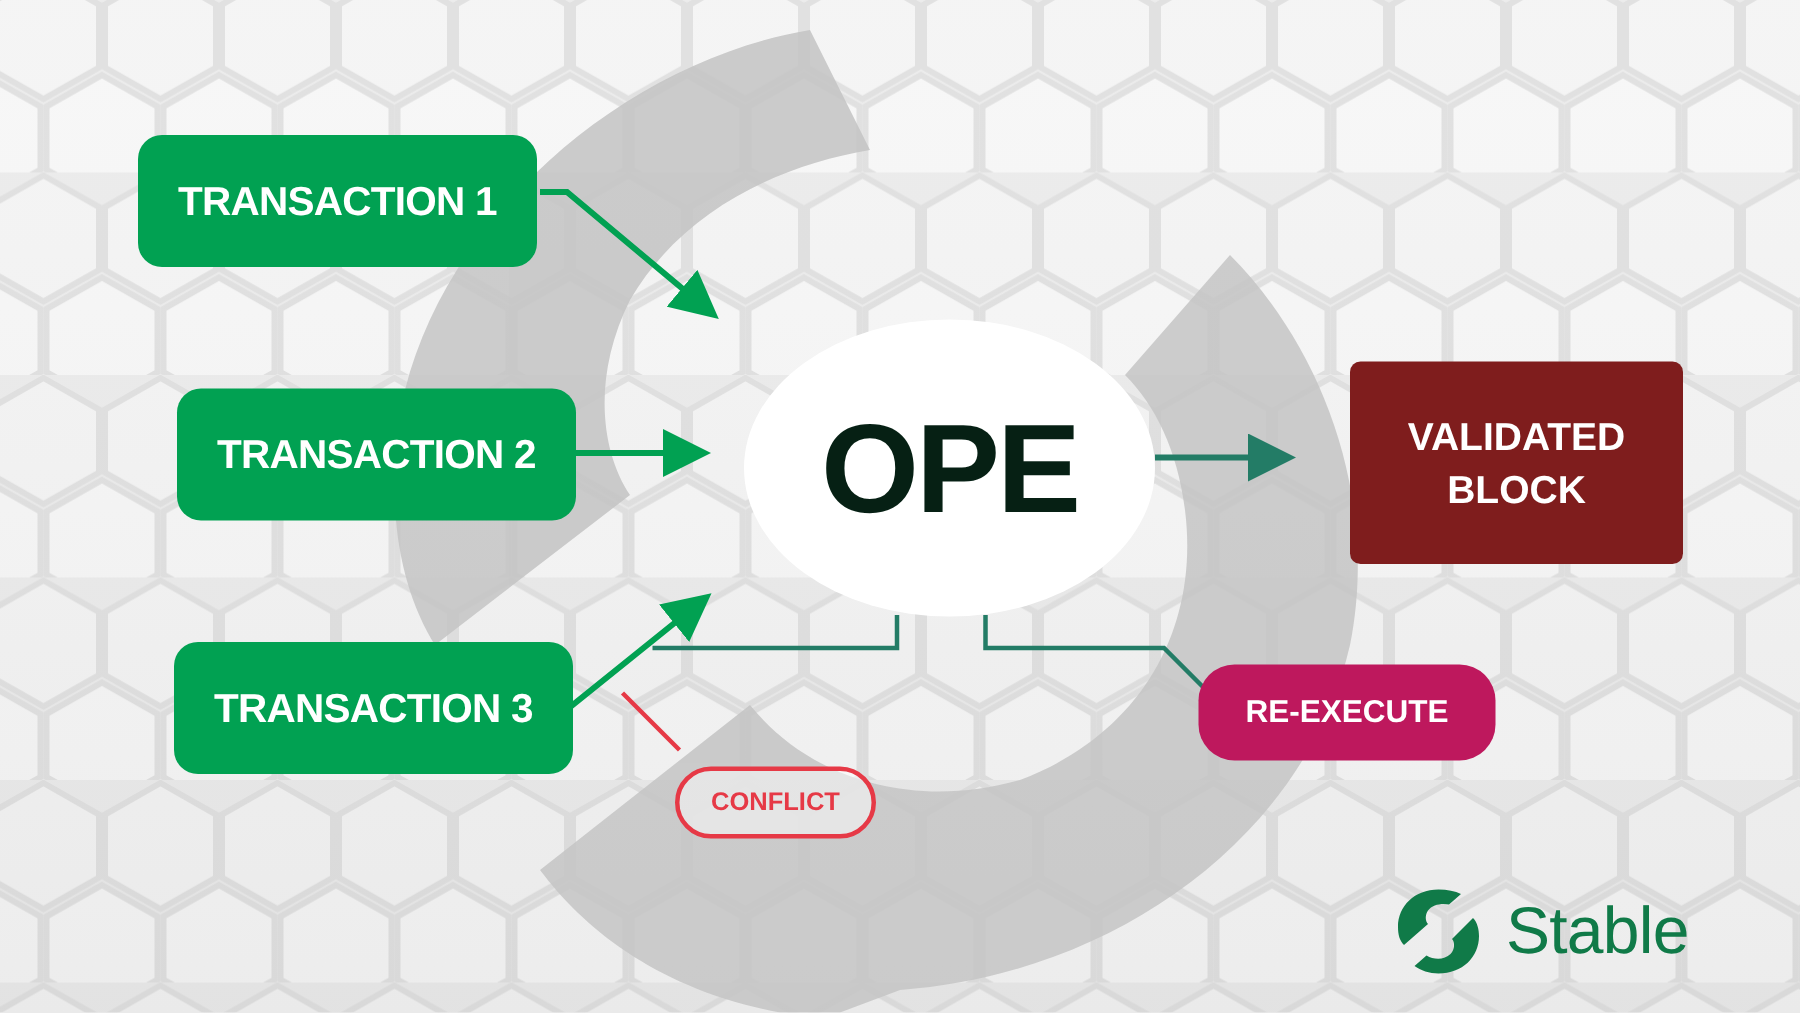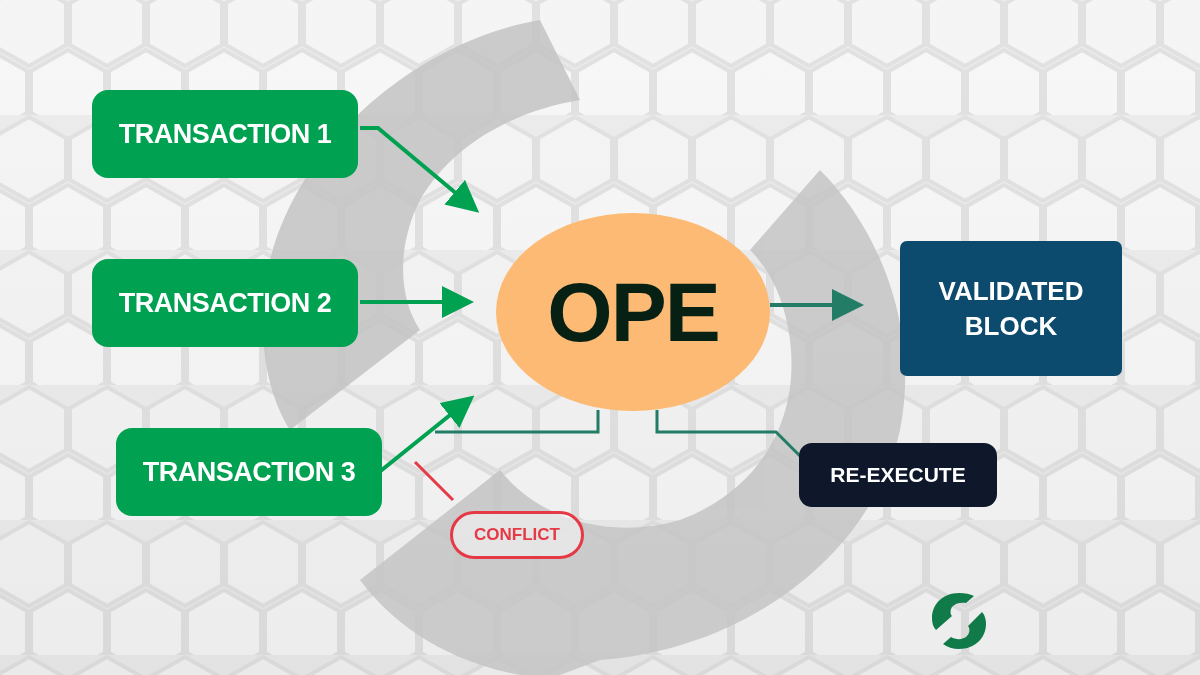--- a/index.html
+++ b/index.html
@@ -1,23 +1,23 @@
 <!DOCTYPE html>
 <html><head>
 <meta charset="utf-8">
 <style>
   html,body{margin:0;padding:0;}
   body{width:1200px;height:675px;overflow:hidden;position:relative;background:#ececec;font-family:"Liberation Sans",sans-serif;}
   .bg{position:absolute;inset:0;}
   .box{position:absolute;display:flex;align-items:center;justify-content:center;color:#fff;font-weight:bold;text-align:center;box-sizing:border-box;}
   .tx{left:92px;width:266px;height:88px;background:#01a152;border-radius:16px;font-size:27px;letter-spacing:-0.5px;}
-  .ope{position:absolute;left:496px;top:213px;width:274px;height:198px;border-radius:50%;background:#fdba74;display:flex;align-items:center;justify-content:center;}
+  .ope{position:absolute;left:496px;top:213px;width:274px;height:198px;border-radius:50%;background:#ffffff;display:flex;align-items:center;justify-content:center;}
   .ope span{font-size:84px;font-weight:bold;color:#062014;letter-spacing:-2px;}
-  .vb{left:900px;top:241px;width:222px;height:135px;background:#0c4a6e;border-radius:7px;font-size:26px;line-height:35px;flex-direction:column;}
-  .re{left:799px;top:443px;width:198px;height:64px;background:#0f172a;border-radius:13px;font-size:21px;}
+  .vb{left:900px;top:241px;width:222px;height:135px;background:#7f1d1d;border-radius:7px;font-size:26px;line-height:35px;flex-direction:column;}
+  .re{left:799px;top:443px;width:198px;height:64px;background:#be185d;border-radius:24px;font-size:21px;}
   .cf{position:absolute;left:450px;top:493px;width:134px;height:48px;border:3px solid #e63946;border-radius:24px;box-sizing:border-box;color:#e63946;font-weight:bold;font-size:17px;display:flex;align-items:center;justify-content:center;background:rgba(255,255,255,0.5);margin-top:18px;}
   .logo{position:absolute;left:928px;top:590px;display:flex;align-items:center;gap:14px;}
   .logo .word{font-size:44px;color:#107a48;font-weight:normal;letter-spacing:-0.5px;}
   svg.ov{position:absolute;inset:0;}
 </style>
 </head>
 <body>
 
 <svg class="bg" width="1200" height="675" viewBox="0 0 1200 675">
   <defs>
@@ -55,21 +55,21 @@
   <polyline points="360,473 378,473 465,403" fill="none" stroke="#01a152" stroke-width="4" marker-end="url(#ag)"></polyline>
   <polyline points="435,432 598,432 598,410" fill="none" stroke="#237c66" stroke-width="3"></polyline>
   <polyline points="657,410 657,432 776,432 806,462" fill="none" stroke="#237c66" stroke-width="3"></polyline>
   <line x1="770" y1="305" x2="852" y2="305" stroke="#237c66" stroke-width="4" marker-end="url(#at)"></line>
   <line x1="415" y1="462" x2="453" y2="500" stroke="#e63946" stroke-width="3"></line>
 </svg>
 
 <div class="box tx" style="top:90px;align-items:center;">
     <span>TRANSACTION 1</span>
   </div>
-<div class="box tx" style="top:259px;">
+<div class="box tx" style="top:259px;margin-left:26px;">
     <span>TRANSACTION 2</span>
   </div>
 <div class="box tx" style="top:428px;margin-left:24px;">
     <span>TRANSACTION 3</span>
   </div>
 
 <div class="ope">
     <span>OPE</span>
   </div>
 
@@ -84,13 +84,14 @@
 
 <div class="cf">
     <span>CONFLICT</span>
   </div>
 
 <div class="logo">
   <svg width="62" height="62" viewBox="0 0 62 62">
     <path d="M31,3 C15,3 4,14 4,28 C4,33 5,37 8,40 L24,26 C22,24 22,20 24,17 C27,13 33,12 38,13 L46,6 C42,4 37,3 31,3 Z" fill="#107a48"></path>
     <path d="M54,22 C57,25 58,30 58,34 C58,48 47,59 31,59 C25,59 19,57 15,54 L23,47 C28,50 35,50 39,46 C42,43 42,38 40,36 Z" fill="#107a48"></path>
   </svg>
+  <span class="word">Stable</span>
 </div>
 
 </body></html>

